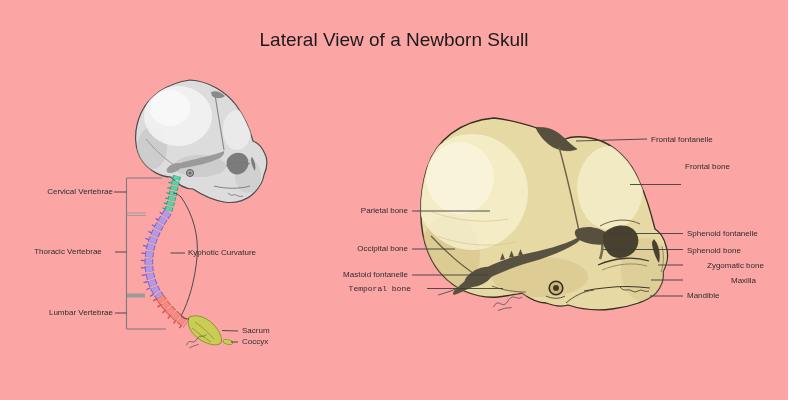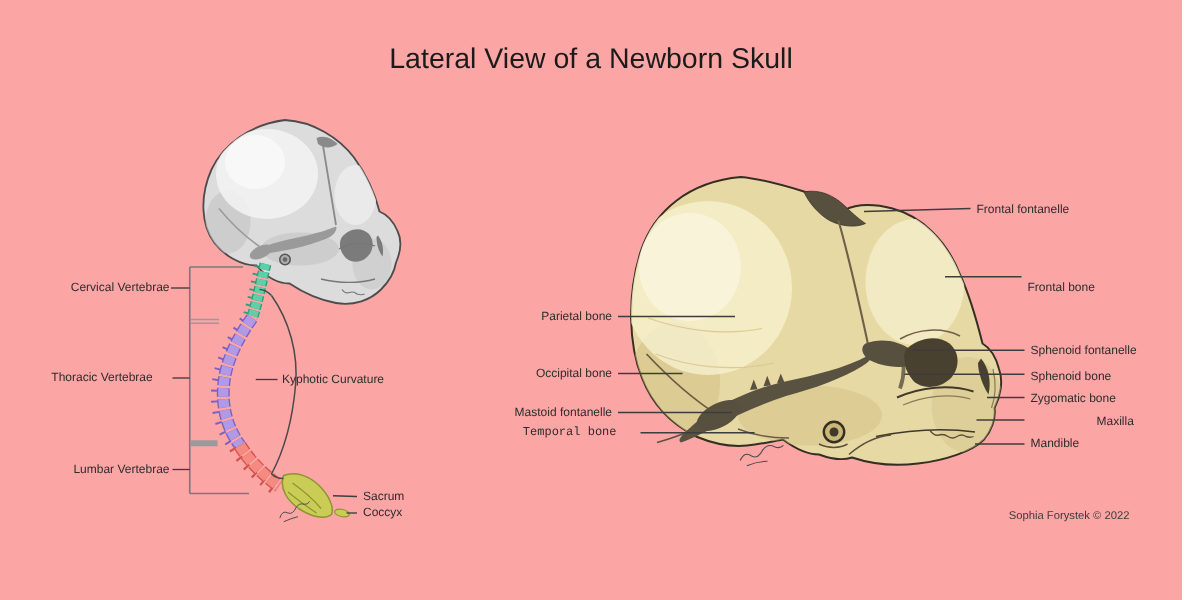--- a/index.html
+++ b/index.html
@@ -187,21 +187,20 @@
   <div class="lbl r" style="left:23px;top:308px;width:90px;">Lumbar Vertebrae</div>
   <div class="lbl" style="left:188px;top:248px;">Kyphotic Curvature</div>
   <div class="lbl" style="left:242px;top:326px;">Sacrum</div>
   <div class="lbl" style="left:242px;top:337px;">Coccyx</div>
 
   <div class="lbl r" style="left:318px;top:206px;width:90px;">Parietal bone</div>
   <div class="lbl r" style="left:318px;top:244px;width:90px;">Occipital bone</div>
   <div class="lbl r" style="left:308px;top:270px;width:100px;">Mastoid fontanelle</div>
   <div class="lbl r" style="left:323px;top:284px;width:88px;font-family:Liberation Mono, monospace;">Temporal bone</div>
   <div class="lbl" style="left:651px;top:135px;">Frontal fontanelle</div>
-  <div class="lbl" style="left:685px;top:187px;">Frontal bone</div>
+  <div class="lbl" style="left:685px;top:162px;">Frontal bone</div>
   <div class="lbl" style="left:687px;top:229px;">Sphenoid fontanelle</div>
   <div class="lbl" style="left:687px;top:246px;">Sphenoid bone</div>
-  <div class="lbl" style="left:687px;top:261px;">Zygomatic bone</div>
+  <div class="lbl" style="left:707px;top:261px;">Zygomatic bone</div>
   <div class="lbl" style="left:687px;top:276px;margin-left:44px;">Maxilla</div>
   <div class="lbl" style="left:687px;top:291px;">Mandible</div>
 
-  <div class="credit">Sophia Forystek © 2022</div>
 </div>
 
 </body></html>

